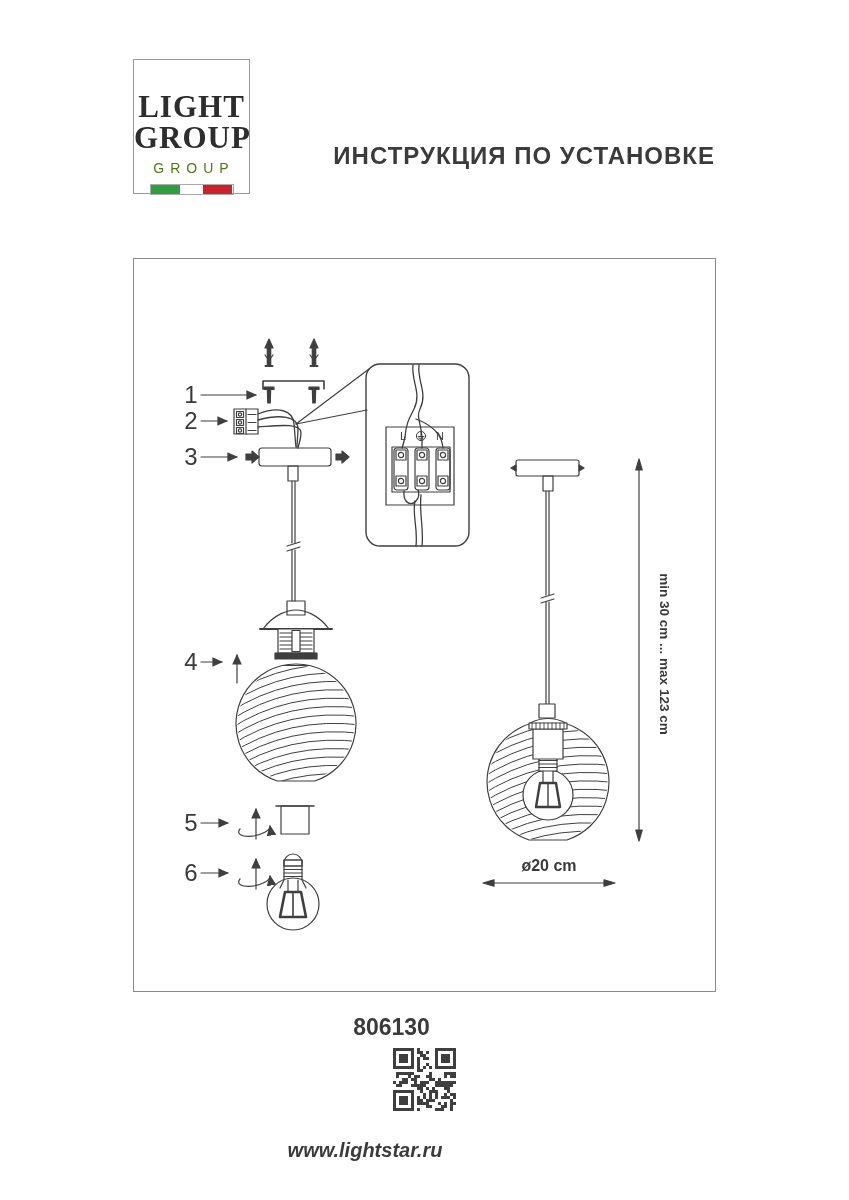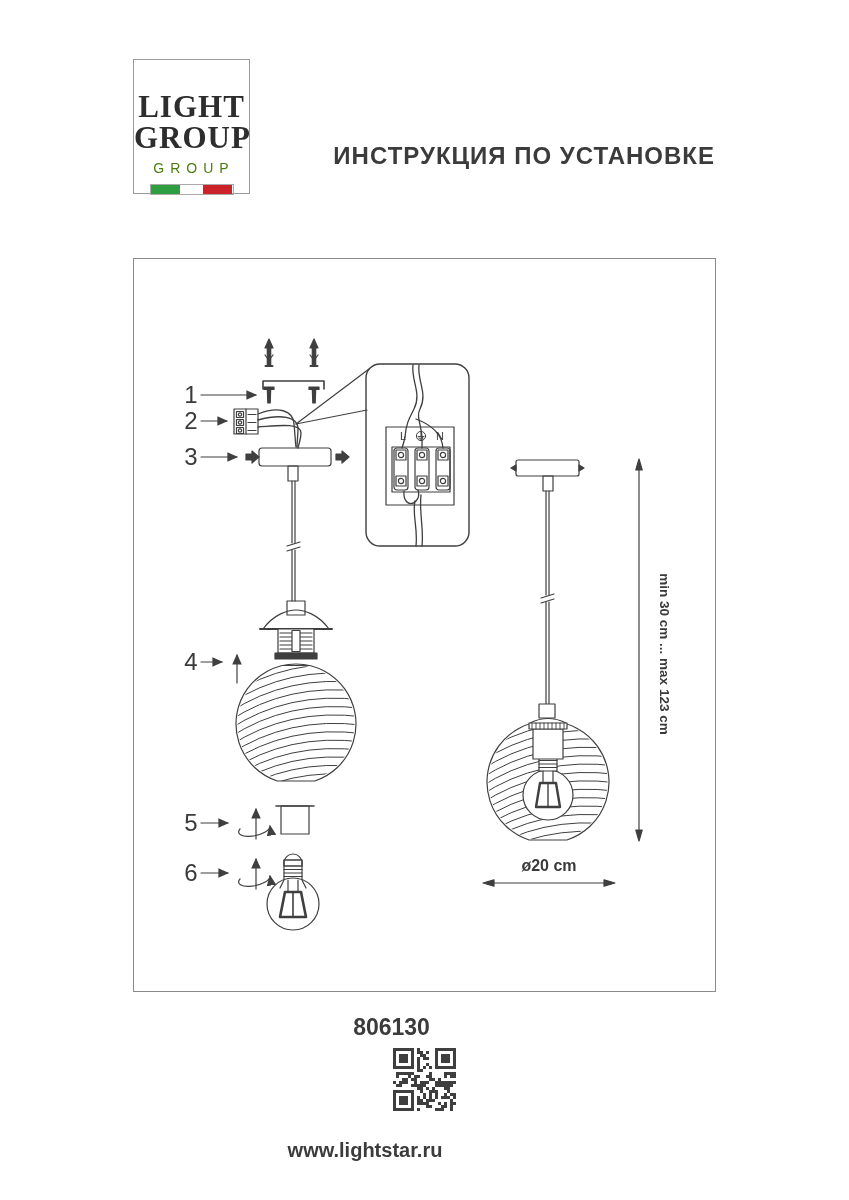--- a/index.html
+++ b/index.html
@@ -24,21 +24,21 @@
   #diagram-box{left:133px;top:258px;width:581px;height:732px;border:1px solid #8a8a8a;box-sizing:content-box;}
   svg text{fill:#3a3a3a;font-family:"Liberation Sans",sans-serif;}
   .stepnum{font-size:24px;}
   .lnlabel{font-size:11px;}
   .dimtxt{font-size:16px;font-weight:700;}
   .dimtxtv{font-size:13.5px;font-weight:700;}
 
   
   #footer-article{left:0;top:1014px;width:783px;text-align:center;font-size:23px;font-weight:600;}
   #qr{left:393px;top:1048px;width:63px;height:63px;}
-  #website{left:0;top:1139px;width:730px;text-align:center;font-size:20px;font-weight:700;}
+  #website{left:0;top:1139px;width:730px;text-align:center;font-size:20px;font-weight:700;font-style:italic;}
 </style>
 </head>
 <body>
 
 <div id="page">
 
   <div id="logo-box" class="abs">
     <div class="logo-word">LIGHT</div>
     <div class="logo-word">GROUP</div>
     <div class="logo-group">GROUP</div>

